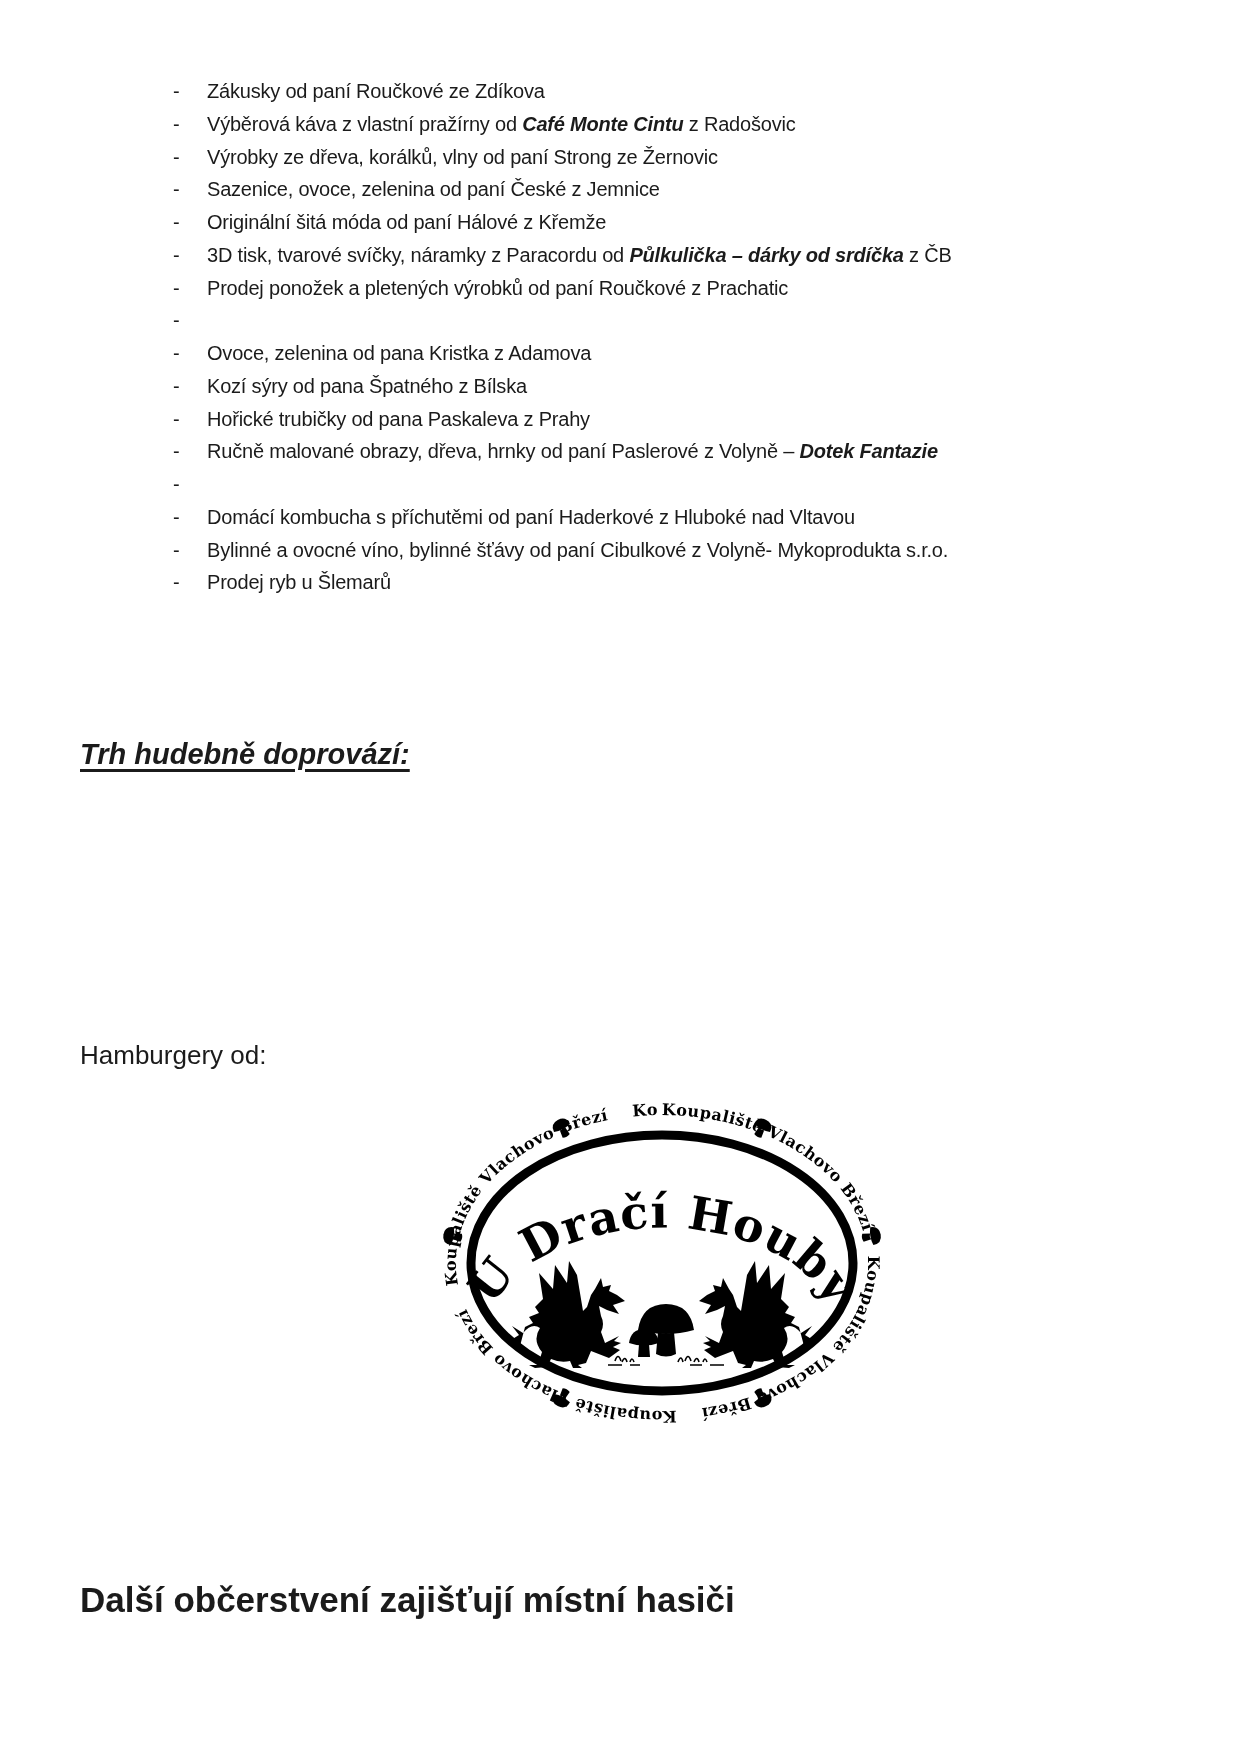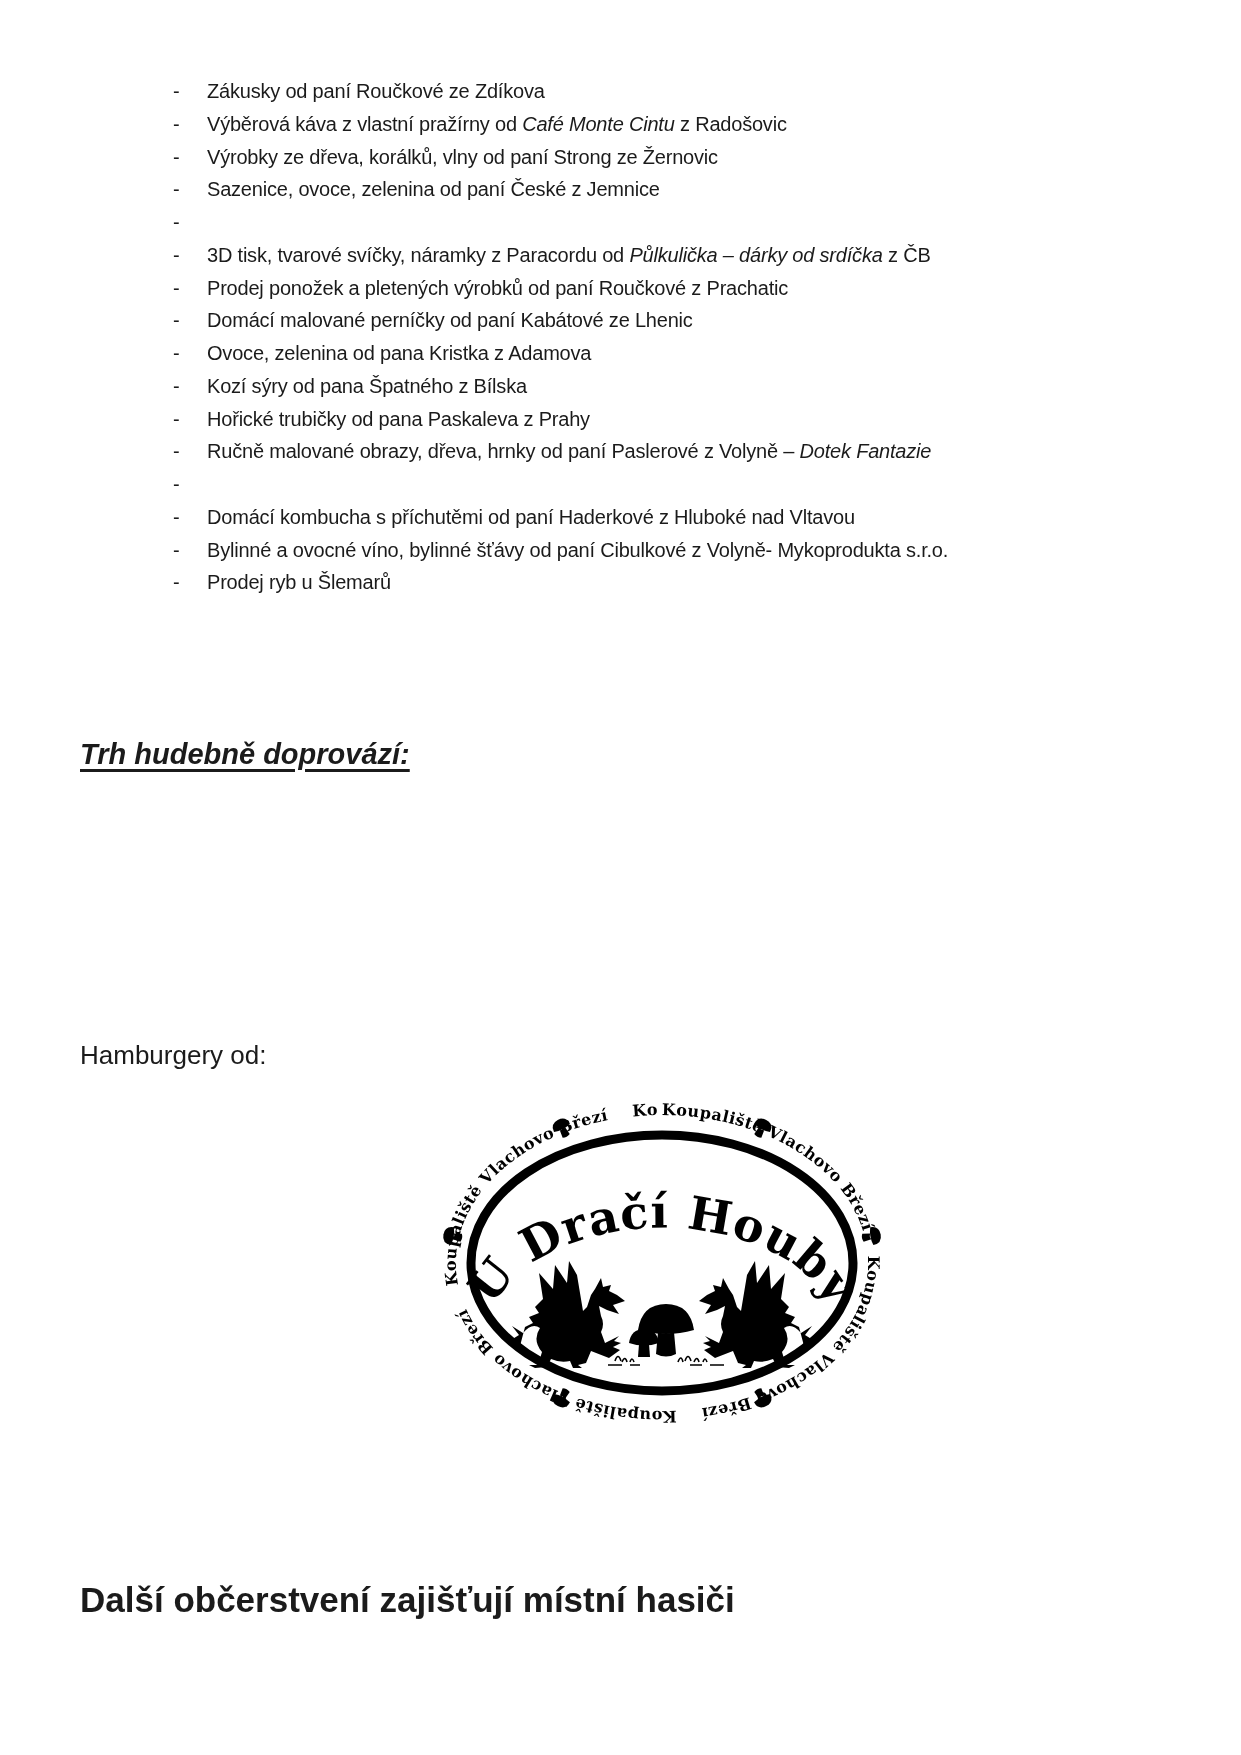--- a/index.html
+++ b/index.html
@@ -18,21 +18,21 @@
     position:absolute; left:173px; top:75px;
     list-style:none;
     font-size:20px; letter-spacing:-0.2px;
   }
   .vendor-list li {
     display:flex;
     line-height:32.75px;
     white-space:nowrap;
   }
   .vendor-list .dash { width:34px; flex:0 0 34px; }
-  .vendor-list .it { font-style:italic; }
+  .vendor-list .it { font-style:italic;font-weight:bold; }
   
   .cblock { position:absolute; left:80px; width:1160px; }
   .music-heading {
     top:738px;
     font-size:29px; font-weight:bold; font-style:italic;
   }
   .music-heading .u {
     text-decoration:underline;
     text-decoration-thickness:2.5px;
     text-underline-offset:5px;
@@ -79,32 +79,32 @@
       <li>
         <span class="dash">-</span>
         <span><span>Výrobky ze dřeva, korálků, vlny od paní Strong ze Žernovic</span><span class="it"></span><span></span></span>
       </li>
       <li>
         <span class="dash">-</span>
         <span><span>Sazenice, ovoce, zelenina od paní České z Jemnice</span><span class="it"></span><span></span></span>
       </li>
       <li>
         <span class="dash">-</span>
+        <span><span>Originální šitá móda od paní Hálové z Křemže</span><span class="it"></span><span></span></span>
       </li>
       <li>
         <span class="dash">-</span>
         <span><span>3D tisk, tvarové svíčky, náramky z Paracordu od </span><span class="it">Půlkulička – dárky od srdíčka</span><span> z ČB</span></span>
       </li>
       <li>
         <span class="dash">-</span>
         <span><span>Prodej ponožek a pletených výrobků od paní Roučkové z Prachatic</span><span class="it"></span><span></span></span>
       </li>
       <li>
         <span class="dash">-</span>
-        <span><span>Domácí malované perníčky od paní Kabátové ze Lhenic</span><span class="it"></span><span></span></span>
       </li>
       <li>
         <span class="dash">-</span>
         <span><span>Ovoce, zelenina od pana Kristka z Adamova</span><span class="it"></span><span></span></span>
       </li>
       <li>
         <span class="dash">-</span>
         <span><span>Kozí sýry od pana Špatného z Bílska</span><span class="it"></span><span></span></span>
       </li>
       <li>

